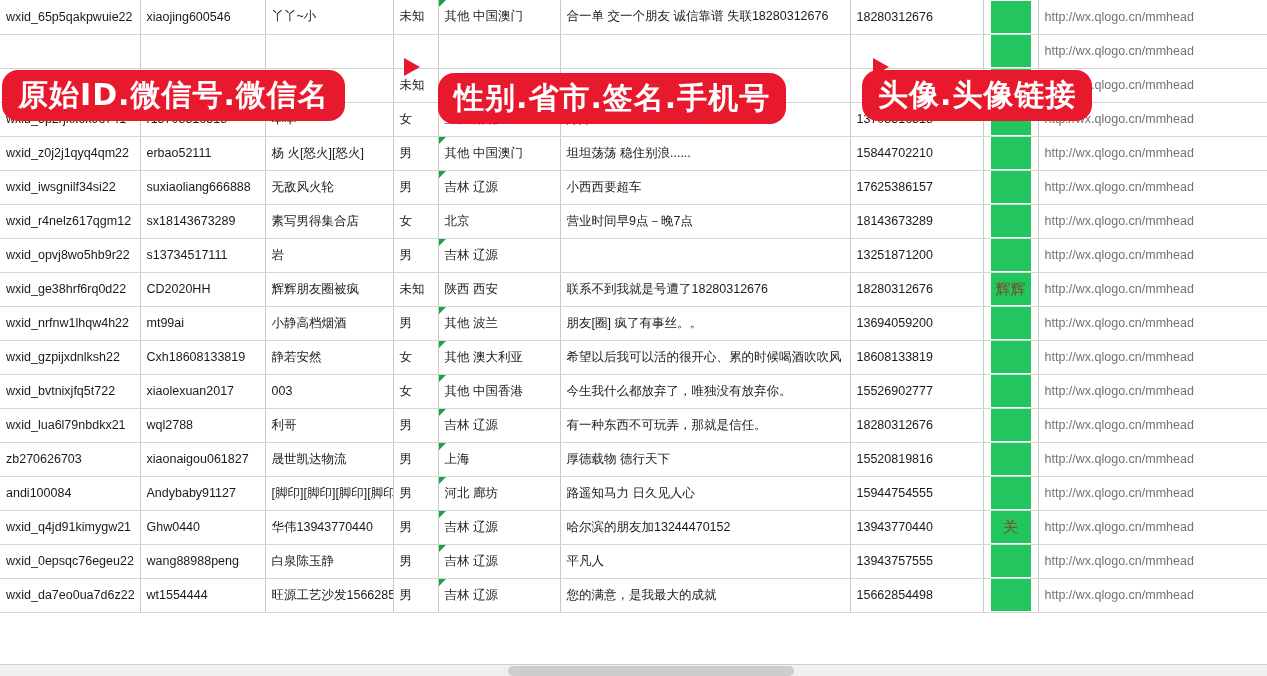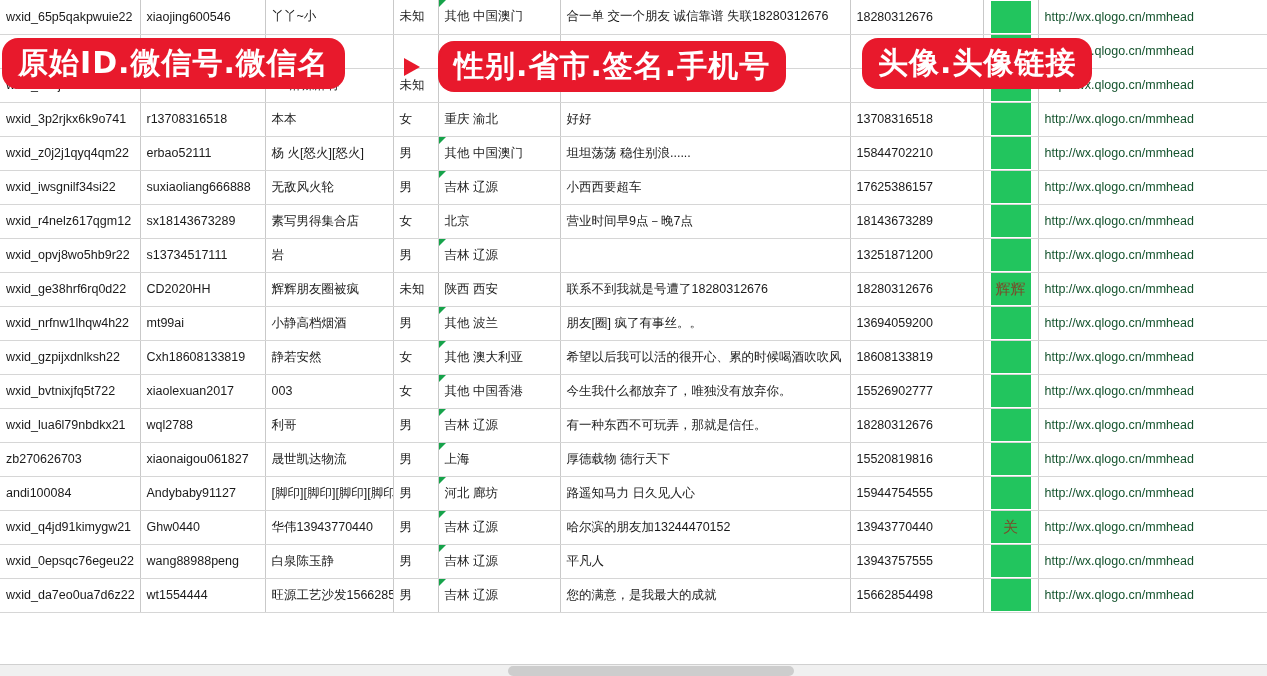--- a/index.html
+++ b/index.html
@@ -40,21 +40,21 @@
   col.c3 { width: 45px; }
   col.c4 { width: 122px; }
   col.c5 { width: 290px; }
   col.c6 { width: 133px; }
   col.c7 { width: 55px; }
   col.c8 { width: 229px; }
 
   td.cell-gender { text-align: left; }
   td.cell-phone { text-align: left; }
   td.cell-avatar { padding: 0; text-align: center; }
-  td.cell-url { color: #14532d; }
+  td.cell-url { color: #737373; }
 
   .avatar-box {
     width: 40px; height: 32px;
     margin: 0 auto;
     background: #22c55e;
     display: block;
     position: relative;
     overflow: hidden;
     font-size: 15px;
     line-height: 32px;
@@ -69,20 +69,21 @@
     color: #ffffff;
     font-weight: bold;
     border-radius: 14px;
     padding: 6px 14px 8px 14px;
     font-size: 30px;
     letter-spacing: 1px;
     white-space: nowrap;
     line-height: 1.1;
     box-shadow: 0 0 0 2px #e8192c;
     font-family: "DejaVu Sans", "Liberation Sans", sans-serif;
+    margin-top: 32px;
   }
   #banner1 { left: 4px;  top: 40px; }
   #banner2 { left: 440px; top: 43px; }
   #banner3 { left: 864px; top: 40px; }
 
   .banner-tail {
     position: absolute;
     width: 0; height: 0;
     border-top: 9px solid transparent;
     border-bottom: 9px solid transparent;

